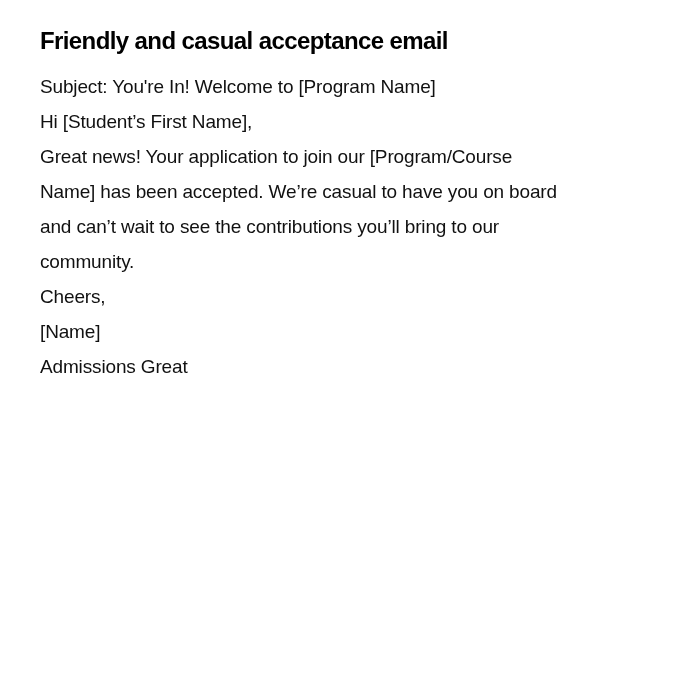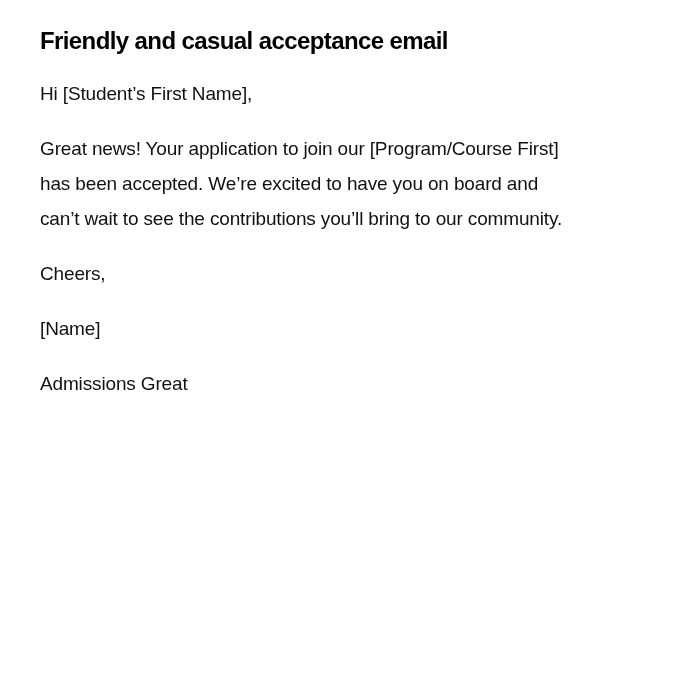--- a/index.html
+++ b/index.html
@@ -31,25 +31,26 @@
       color: #000000;
     }
     .para {
       margin: 0;
       font-size: 19px;
       line-height: 35px;
       letter-spacing: -0.15px;
       color: #111111;
     }
     .subject { margin-top: 13px; }
-    .gap { margin-top: 20px; }
+    .gap { }
   </style>
 </head>
 <body>
 
 <div class="page">
   <h1 class="title">Friendly and casual acceptance email</h1>
+  <p class="para subject">Subject: You're In! Welcome to [Program Name]</p>
   <p class="para gap">Hi [Student’s First Name],</p>
-  <p class="para gap">Great news! Your application to join our [Program/Course First] has been accepted. We’re excited to have you on board and can’t wait to see the contributions you’ll bring to our community.</p>
+  <p class="para gap">Great news! Your application to join our [Program/Course Name] has been accepted. We’re casual to have you on board and can’t wait to see the contributions you’ll bring to our community.</p>
   <p class="para gap">Cheers,</p>
   <p class="para gap">[Name]</p>
   <p class="para gap">Admissions Great</p>
 </div>
 
 </body></html>

